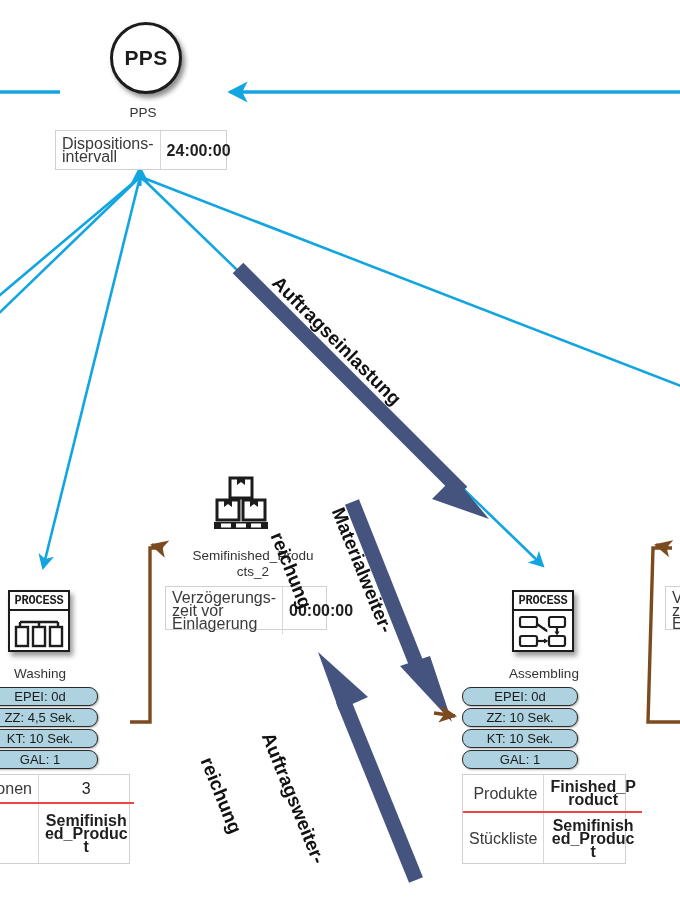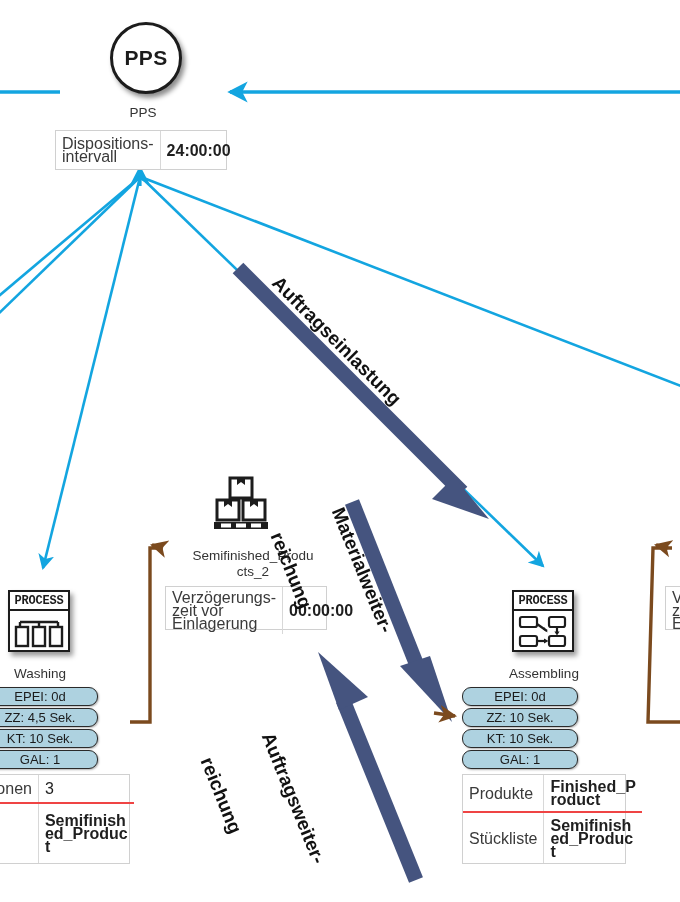--- a/index.html
+++ b/index.html
@@ -75,21 +75,21 @@
     padding: 4px 6px;
     vertical-align: middle;
     line-height: 13px;
   }
   .attr-table td.key {
     text-align: left;
     color: #3a3a3a;
     border-right: 1px solid #d8d8d8;
   }
   .attr-table td.val {
-    text-align: left;
+    text-align: center;
     font-weight: bold;
     color: #1f1f1f;
   }
   .attr-table tr + tr td {
     border-top: 2px solid #ef4444;
   }
 
   
   .attr-table.plain td.val { font-weight: normal; }
   .attr-table.plain td.val.strong { font-weight: bold; }
@@ -343,21 +343,21 @@
     <div class="pill">EPEI: 0d</div>
     <div class="pill">ZZ: 10 Sek.</div>
     <div class="pill">KT: 10 Sek.</div>
     <div class="pill">GAL: 1</div>
   </div>
 
   <div class="attr-table plain" style="left:462px; top:774px; width:162px; height:88px;">
     <table>
       <tbody>
           <tr>
-        <td class="key" style="width:86px;">Produkte</td>
+        <td class="key" style="width:86px;text-align:right;">Produkte</td>
         <td class="val strong" style="white-space:pre-line;margin-top:20px;">Finished_P
 roduct</td>
       </tr>
       <tr>
         <td class="key">Stückliste</td>
         <td class="val strong" style="white-space:pre-line;">Semifinish
 ed_Produc
 t</td>
       </tr>
     </tbody>

